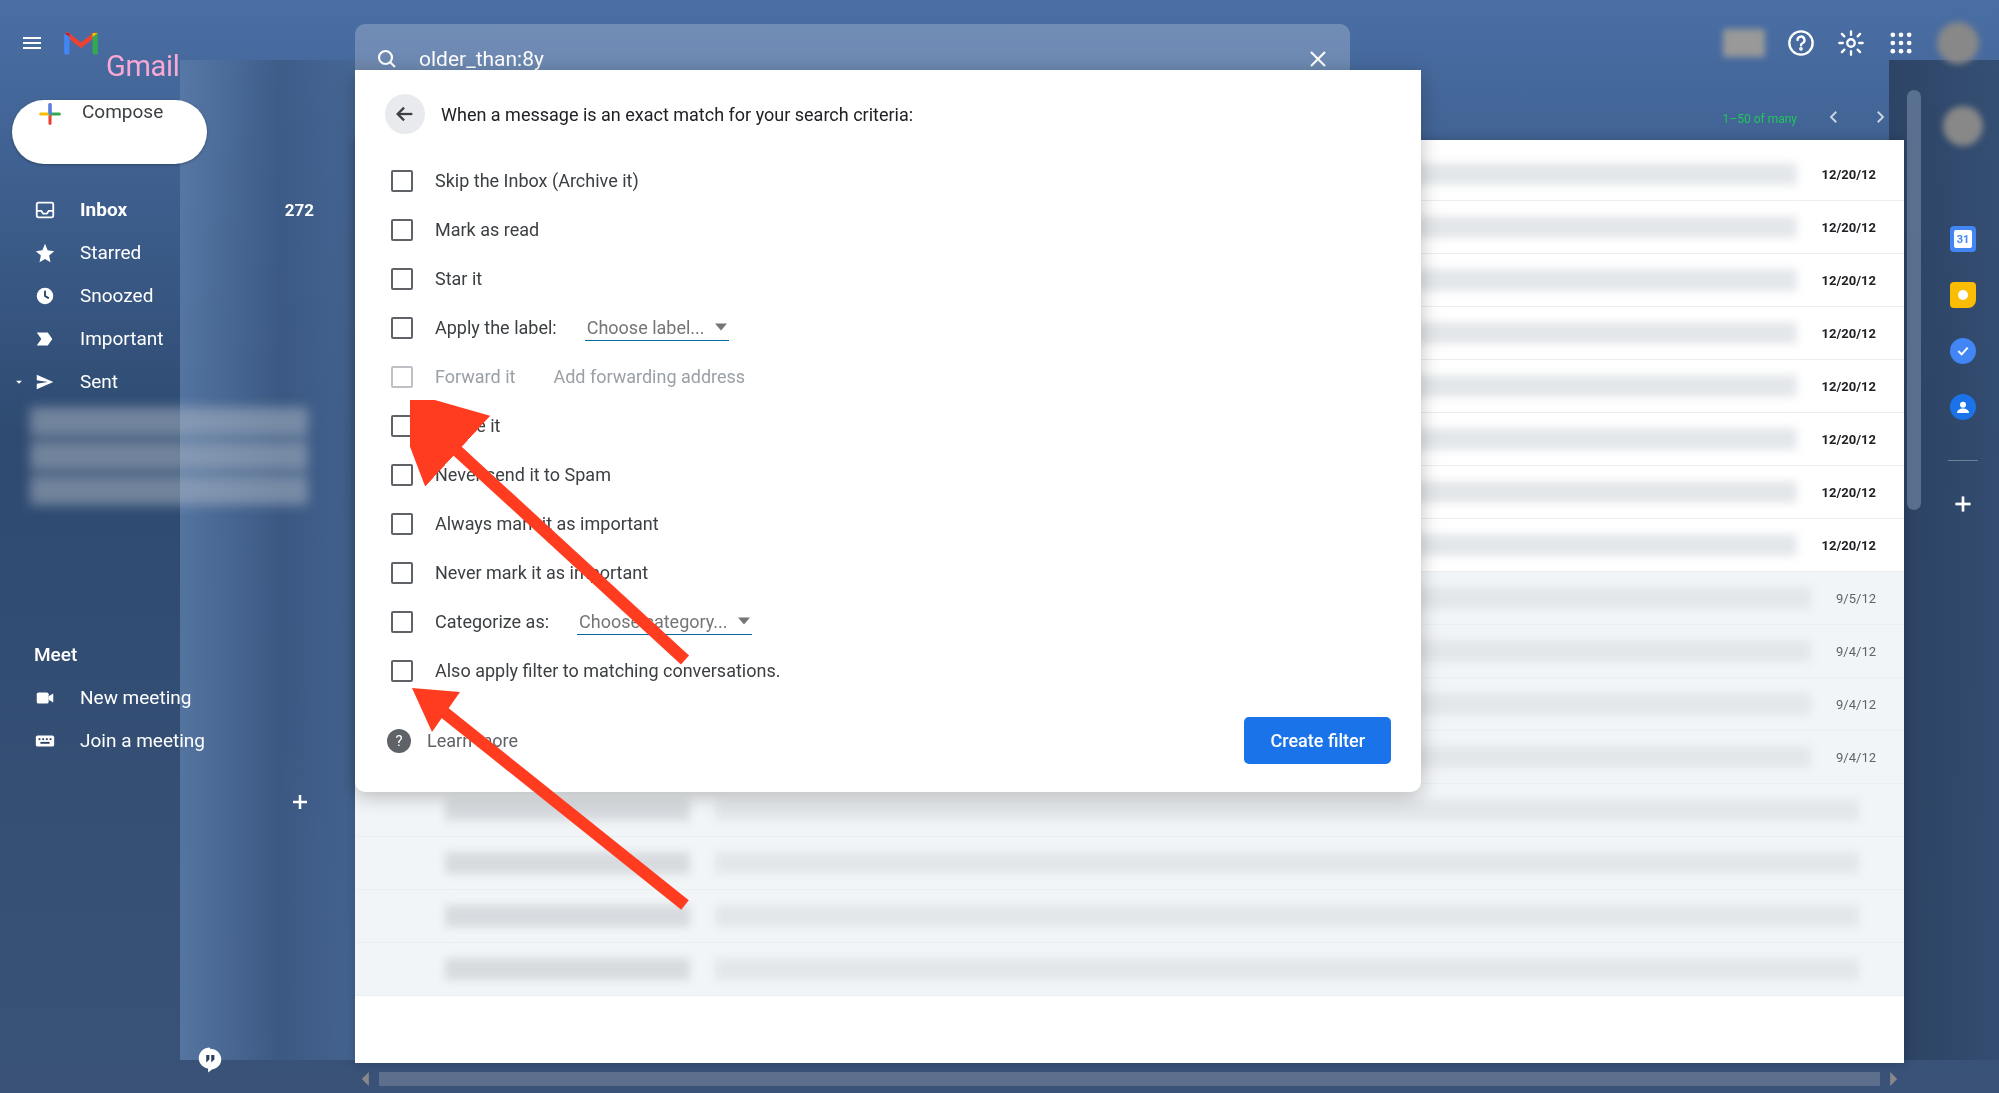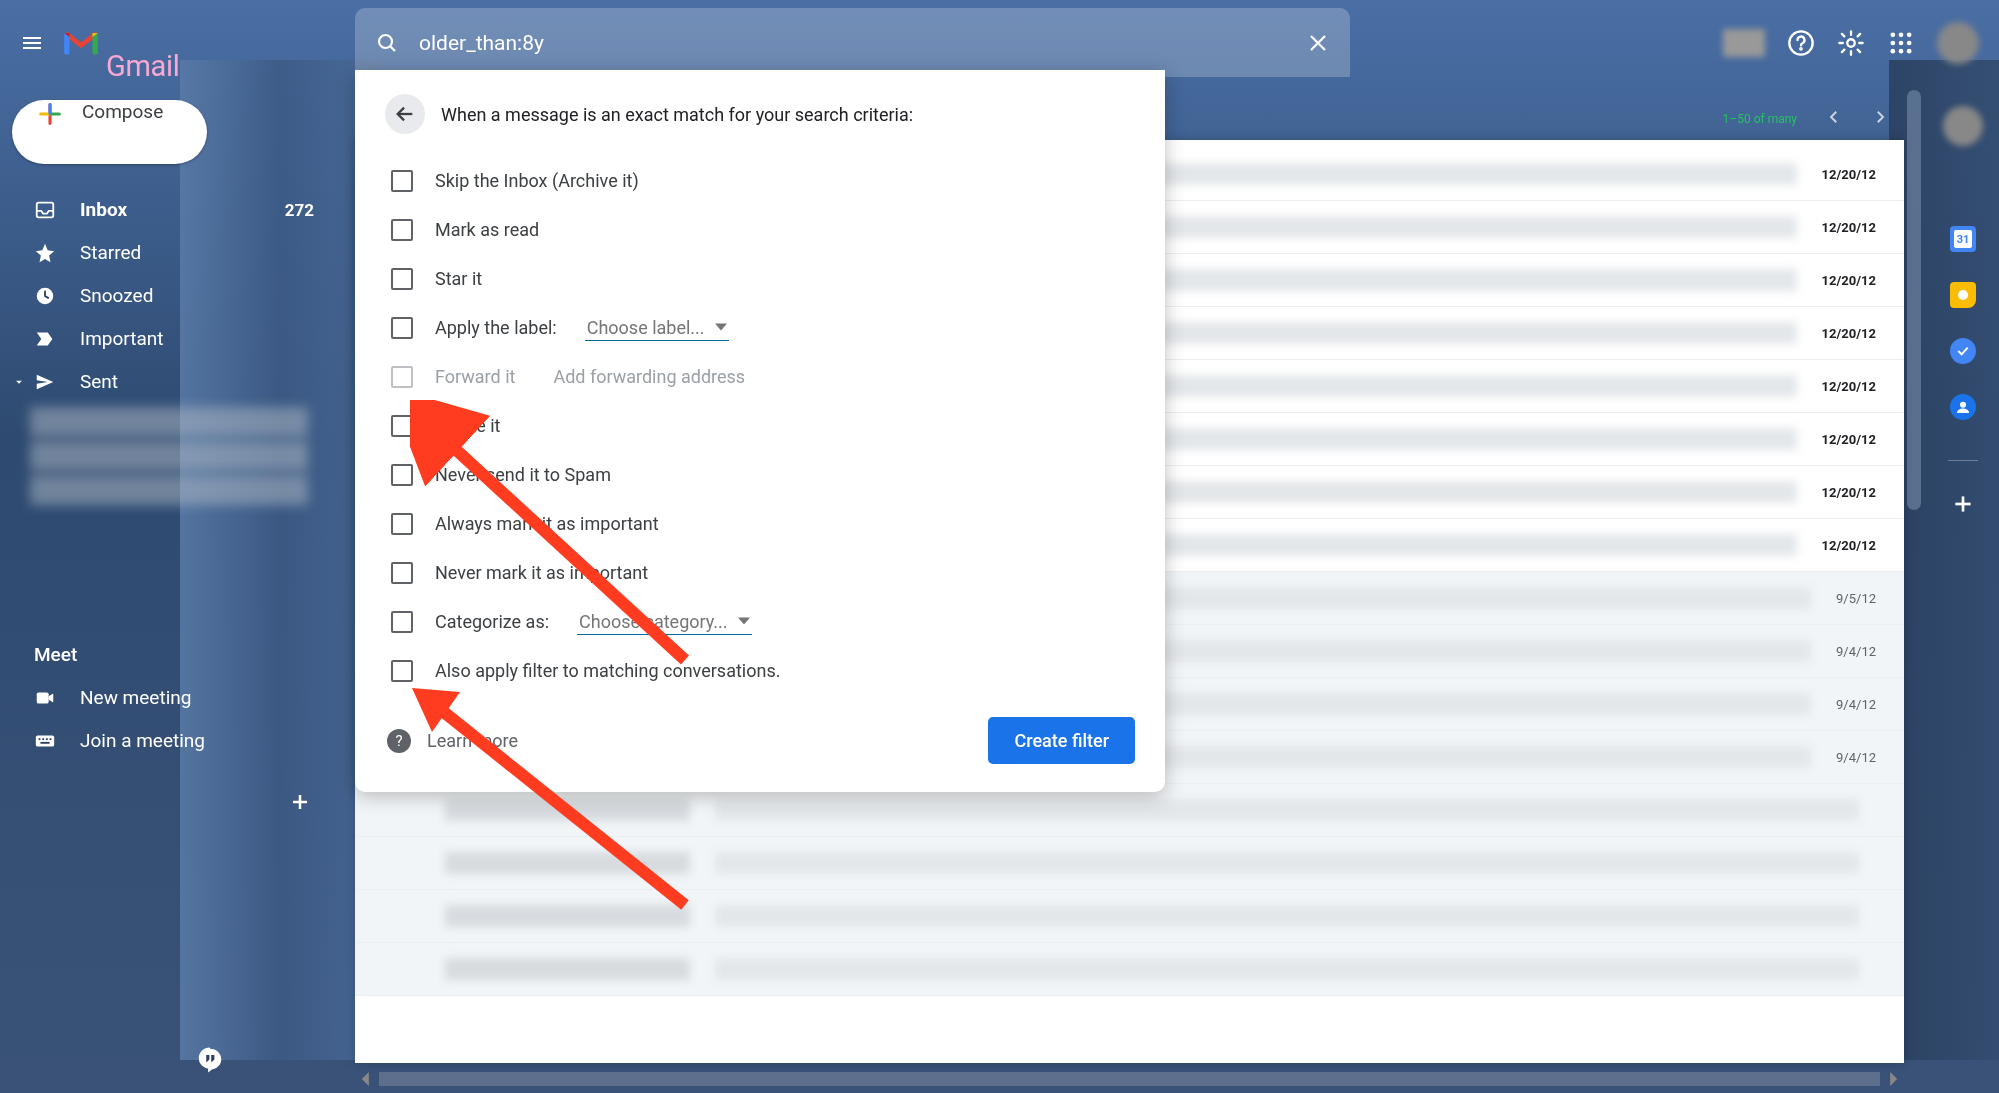--- a/index.html
+++ b/index.html
@@ -9,21 +9,21 @@
 .bg-image { position: absolute; inset: 0; background: linear-gradient(180deg, #4a6fa5 0%, #2e4a70 40%, #3a5278 100%); }
 .bg-buildings { position: absolute; left: 180px; top: 60px; width: 200px; height: 1000px; background: linear-gradient(90deg, #5a7ba8 0%, #3c5a85 50%, #4a6a98 100%); opacity: 0.85; }
 .bg-right { position: absolute; right: 0; top: 60px; width: 110px; height: 1000px; background: linear-gradient(90deg, #2a4060 0%, #334c6f 100%); opacity:0.9;}
 
 
 .header { position: relative; height: 85px; display: flex; align-items: center; padding: 0 20px; z-index: 10; }
 .menu-icon { width: 24px; height: 24px; color: #fff; cursor: pointer; margin-right: 20px; }
 .logo-area { display: flex; align-items: center; gap: 8px; margin-right: 90px; }
 .gmail-text { color: #f9a8d4; font-size: 29px; font-weight: 400; letter-spacing: -0.3px; margin-top: 47px;}
 
-.search-bar { position: absolute; left: 355px; top: 8px; width: 995px; height: 69px; background: rgba(255,255,255,0.22); border-radius: 10px 10px 0 0; display: flex; align-items: center; padding: 0 20px; }
+.search-bar { position: absolute; left: 355px; top: 24px; width: 995px; height: 69px; background: rgba(255,255,255,0.22); border-radius: 10px 10px 0 0; display: flex; align-items: center; padding: 0 20px; }
 .search-bar svg.search-glass { width: 24px; height: 24px; color: #fff; margin-right: 20px; }
 .search-input { flex: 1; background: transparent; border: none; color: #fff; font-size: 21px; outline: none; }
 .search-input::placeholder { color: #fff; }
 .search-clear { width: 24px; height: 24px; color: #fff; cursor: pointer; }
 
 .header-right { margin-left: auto; display: flex; align-items: center; gap: 22px; color: #fff; }
 .header-right .hicon { width: 28px; height: 28px; cursor: pointer; }
 .avatar-blur { width: 42px; height: 42px; border-radius: 50%; background: #888; filter: blur(3px); }
 .acct-chip { width: 42px; height: 28px; background: #999; filter: blur(3px); border-radius:2px;}
 
@@ -54,21 +54,21 @@
 .mail-row.read .date { font-weight: 400; color:#5f6368;}
 
 
 .right-rail { position: absolute; right: 0; top: 90px; width: 72px; bottom: 0; display: flex; flex-direction: column; align-items: center; gap: 30px; padding-top: 16px; z-index: 4;}
 .rail-icon { width: 26px; height: 26px; border-radius: 4px; cursor:pointer;}
 .rail-avatar { width: 40px; height: 40px; border-radius: 50%; background: #888; filter: blur(3px);}
 .rail-divider { width: 30px; height: 1px; background: rgba(255,255,255,0.3); margin-top:10px;}
 .rail-plus { width: 26px; height: 26px; color: #fff; cursor:pointer;}
 
 
-.filter-panel { position: absolute; left: 355px; top: 70px; width: 810px; background: #fff; border-radius: 0 0 10px 10px; box-shadow: 0 4px 20px rgba(0,0,0,0.25); z-index: 20; padding: 24px 30px 28px 30px;}
+.filter-panel { position: absolute; left: 355px; top: 70px; width: 1066px; background: #fff; border-radius: 0 0 10px 10px; box-shadow: 0 4px 20px rgba(0,0,0,0.25); z-index: 20; padding: 24px 30px 28px 30px;}
 .filter-header { display: flex; align-items: center; gap: 16px; margin-bottom: 22px; font-size: 18px; color: #202124;}
 .back-btn { width: 40px; height: 40px; border-radius: 50%; background: #e8eaed; display: flex; align-items:center; justify-content:center; cursor:pointer;}
 .back-btn svg { width: 22px; height:22px; color:#3c4043;}
 .filter-opt { display: flex; align-items: center; gap: 22px; height: 49px; font-size: 18px; color: #3c4043; padding-left: 6px;}
 .filter-opt .cbox { width: 22px; height: 22px; border: 2.5px solid #5f6368; border-radius: 2px; cursor:pointer; flex-shrink:0;}
 .filter-opt .cbox.disabled { border-color: #bdc1c6;}
 .filter-opt.disabled span { color: #9aa0a6;}
 .filter-opt .select-hint { color: #757575; margin-left: 6px; display:inline-flex; align-items:center; gap:10px; border-bottom: 1px solid #0369a1; padding: 2px 2px;}
 .filter-opt .select-hint svg { width:12px; height:12px; fill:#757575;}
 .filter-opt .link { color: #1a73e8; cursor:pointer; margin-left: 16px;}

